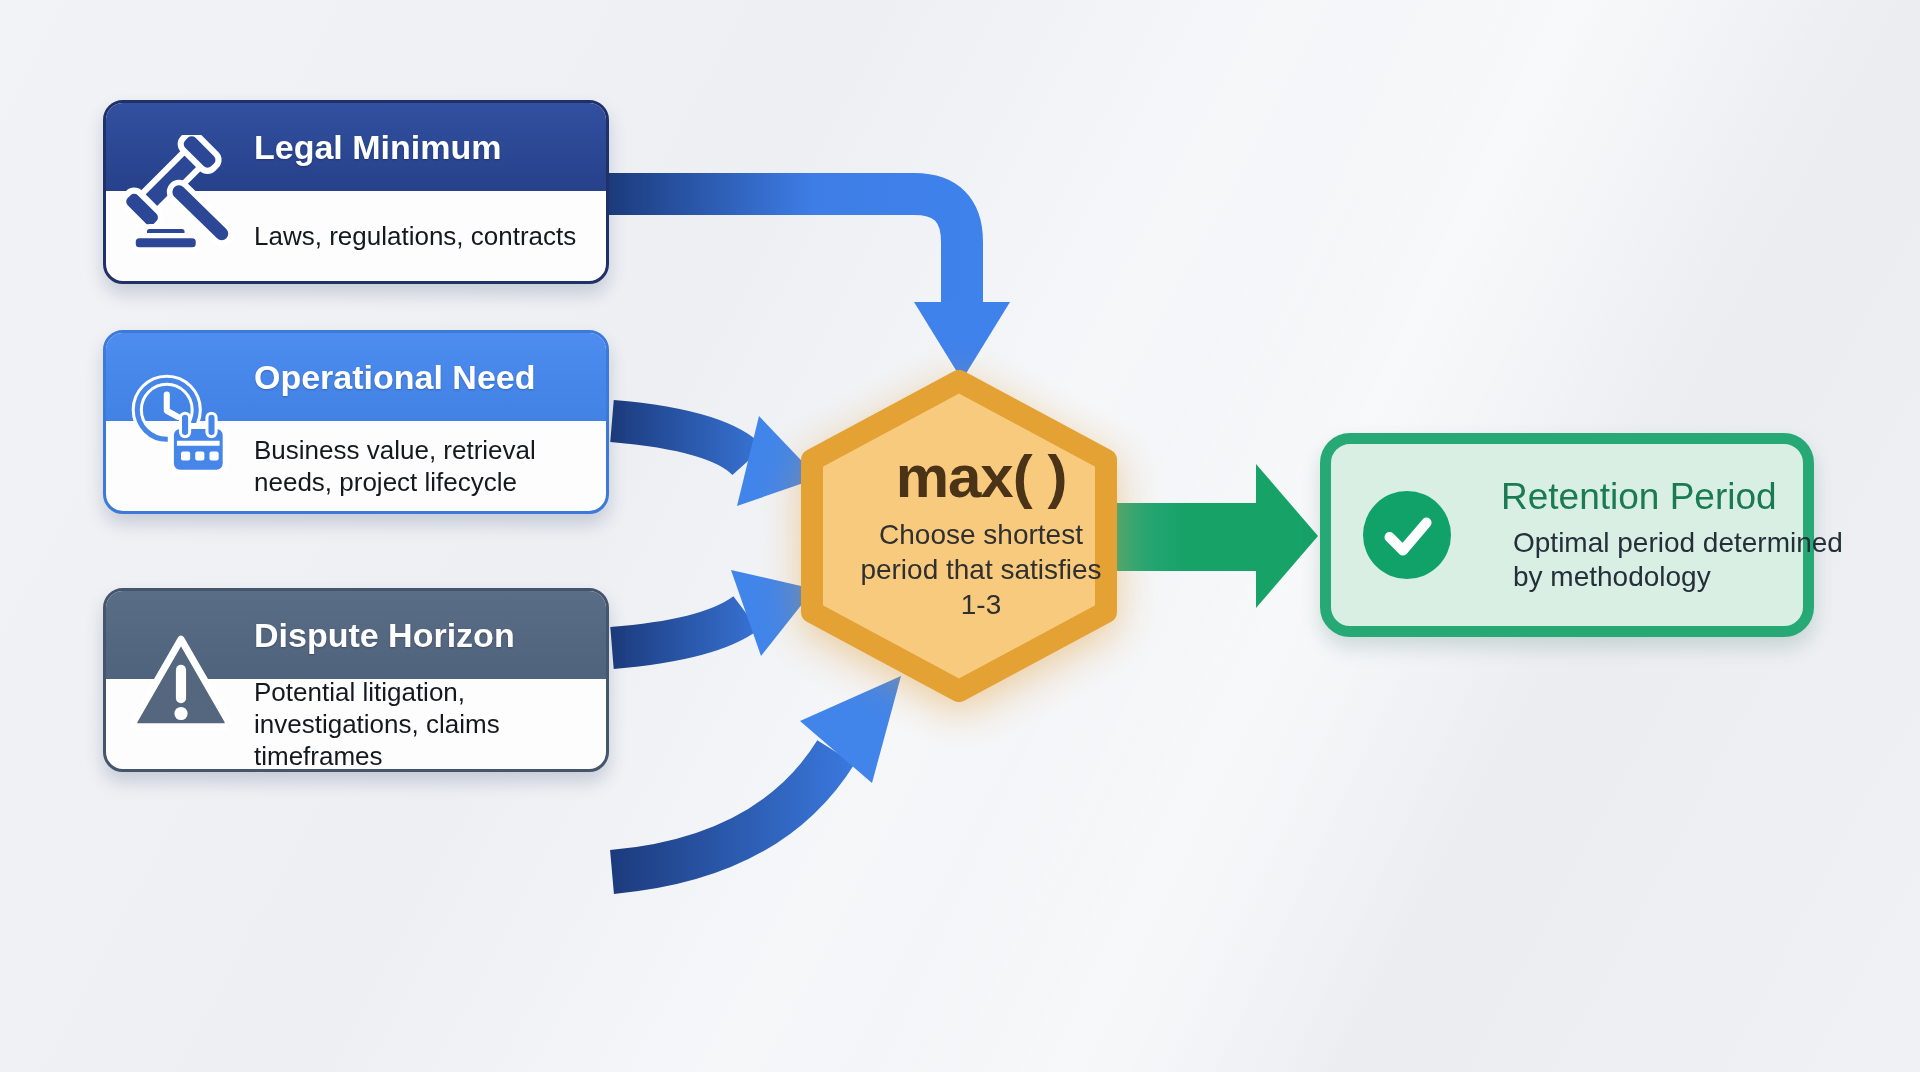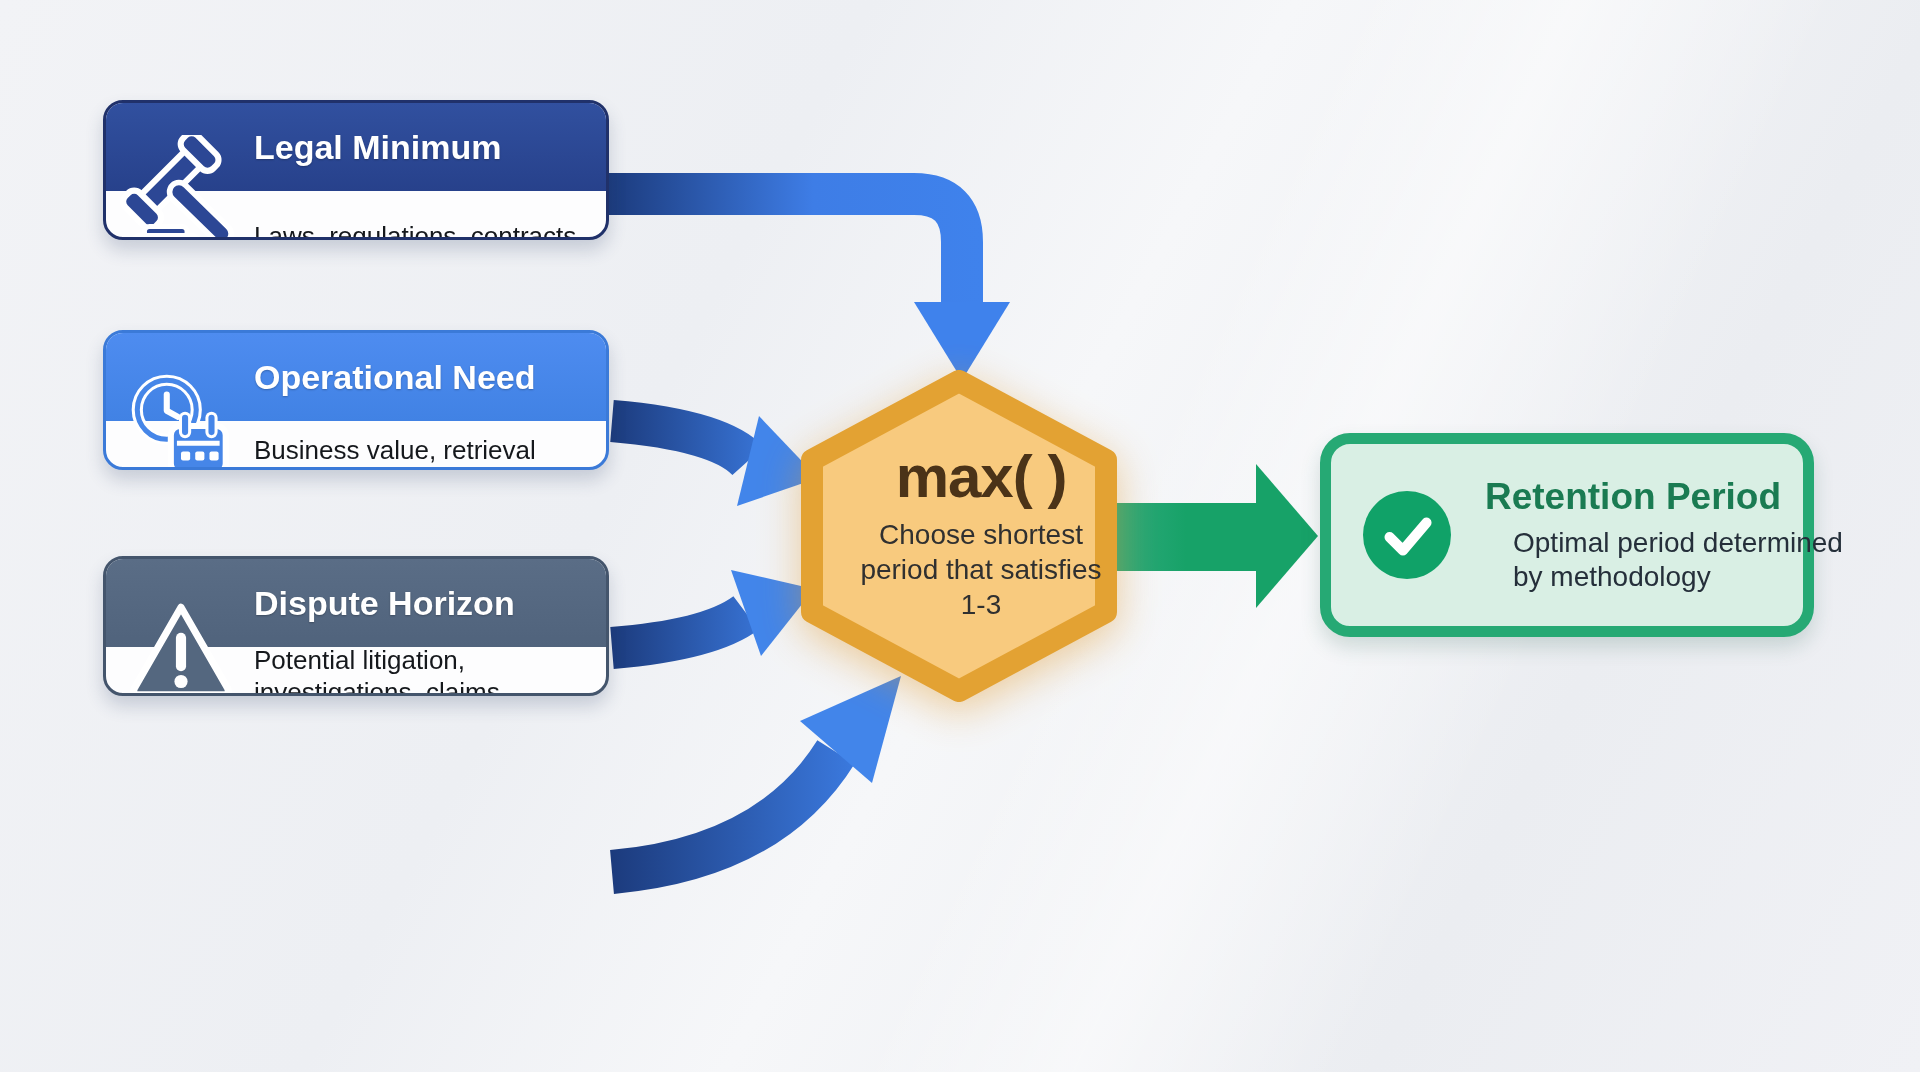--- a/index.html
+++ b/index.html
@@ -8,21 +8,21 @@
     background:linear-gradient(118deg,#f2f3f6 0%,#edeff3 35%,#f6f7f9 52%,#ebedf1 78%,#f0f1f5 100%);
     font-family:"Liberation Sans","DejaVu Sans",sans-serif;
   }
   .stage::after{
     content:"";position:absolute;inset:0;pointer-events:none;
     background:linear-gradient(115deg,rgba(255,255,255,0) 56%,rgba(255,255,255,.5) 65%,rgba(255,255,255,0) 76%);
   }
   svg.layer{position:absolute;left:0;top:0;z-index:1;}
   
   .card{
-    position:absolute;left:103px;width:506px;height:140px;border-radius:20px;
+    position:absolute;left:103px;width:506px;height:184px;border-radius:20px;
     overflow:hidden;z-index:2;box-shadow:0 10px 18px rgba(40,60,100,.20);
     background:#fdfdfe;border:3px solid #20316a;box-sizing:border-box;
   }
   .card .hdr{height:88px;display:flex;align-items:center;padding-left:148px;box-sizing:border-box;}
   .card .hdr span{color:#ffffff;font-size:34px;font-weight:700;text-shadow:0 1px 2px rgba(0,0,0,.25);}
   .card .bdy{height:92px;display:flex;align-items:center;padding:0 4px 0 148px;box-sizing:border-box;}
   .card .bdy span{font-size:26px;line-height:1.22;color:#15181c;}
   .card .icon{position:absolute;left:14px;top:32px;width:122px;height:122px;z-index:3;}
   .c1{border-color:#20316a}.c1 .hdr{background:linear-gradient(#31509f,#27418b);}
   .c2{border-color:#3b7ad8}.c2 .hdr{background:linear-gradient(#4e8cf0,#4182e4);}
@@ -36,21 +36,21 @@
   .hextext .fn{font-size:60px;font-weight:700;color:#4b3318;letter-spacing:-1px;}
   .hextext .sub{margin:6px auto 0;width:266px;font-size:28px;line-height:35px;color:#303030;}
   
   .result{
     position:absolute;left:1320px;top:433px;width:494px;height:204px;z-index:2;
     background:#d9efe4;border:11px solid #26a974;border-radius:30px;box-sizing:border-box;
     display:flex;align-items:center;padding-left:32px;box-shadow:0 10px 20px rgba(30,90,70,.18);
   }
   .result .check{width:88px;height:88px;flex:0 0 auto;}
   .result .rtext{margin-left:34px;}
-  .result .rtitle{font-size:37px;font-weight:700;color:#1a7b52;margin-bottom:8px;}
+  .result .rtitle{font-size:37px;font-weight:400;color:#1a7b52;margin-bottom:8px;margin-left:16px;}
   .result .rdesc{font-size:28px;line-height:1.22;color:#252f3a;width:352px;margin-left:28px;}
 </style>
 </head>
 <body>
 
 <div class="stage">
 
   <svg class="layer" width="1920" height="1072" viewBox="0 0 1920 1072">
     <defs>
       <linearGradient id="gA" x1="609" y1="0" x2="980" y2="0" gradientUnits="userSpaceOnUse">
@@ -142,21 +142,21 @@
       <line x1="64" y1="52" x2="64" y2="66" stroke="#4686e8" stroke-width="6" stroke-linecap="round"></line>
       <line x1="90" y1="52" x2="90" y2="66" stroke="#fff" stroke-width="12" stroke-linecap="round"></line>
       <line x1="90" y1="52" x2="90" y2="66" stroke="#4686e8" stroke-width="6" stroke-linecap="round"></line>
       <line x1="56" y1="77" x2="98" y2="77" stroke="#fff" stroke-width="5"></line>
       <rect x="60" y="85" width="9" height="9" rx="2" fill="#fff"></rect>
       <rect x="74" y="85" width="9" height="9" rx="2" fill="#fff"></rect>
       <rect x="88" y="85" width="9" height="9" rx="2" fill="#fff"></rect>
     </svg>
   </div>
 
-  <div class="card c3" style="top:556px">
+  <div class="card c3" style="top:588px">
     <div class="hdr">
       <span>Dispute Horizon</span>
     </div>
     <div class="bdy">
       <span>Potential litigation, investigations, claims timeframes</span>
     </div>
     <svg class="icon" viewBox="0 0 120 120">
       <path d="M60 16 L106 96 Q108 102 102 102 L18 102 Q12 102 14 96 Z" fill="#54677f" stroke="#fff" stroke-width="7" stroke-linejoin="round"></path>
       <line x1="60" y1="46" x2="60" y2="74" stroke="#fff" stroke-width="10" stroke-linecap="round"></line>
       <circle cx="60" cy="89" r="6.5" fill="#fff"></circle>

